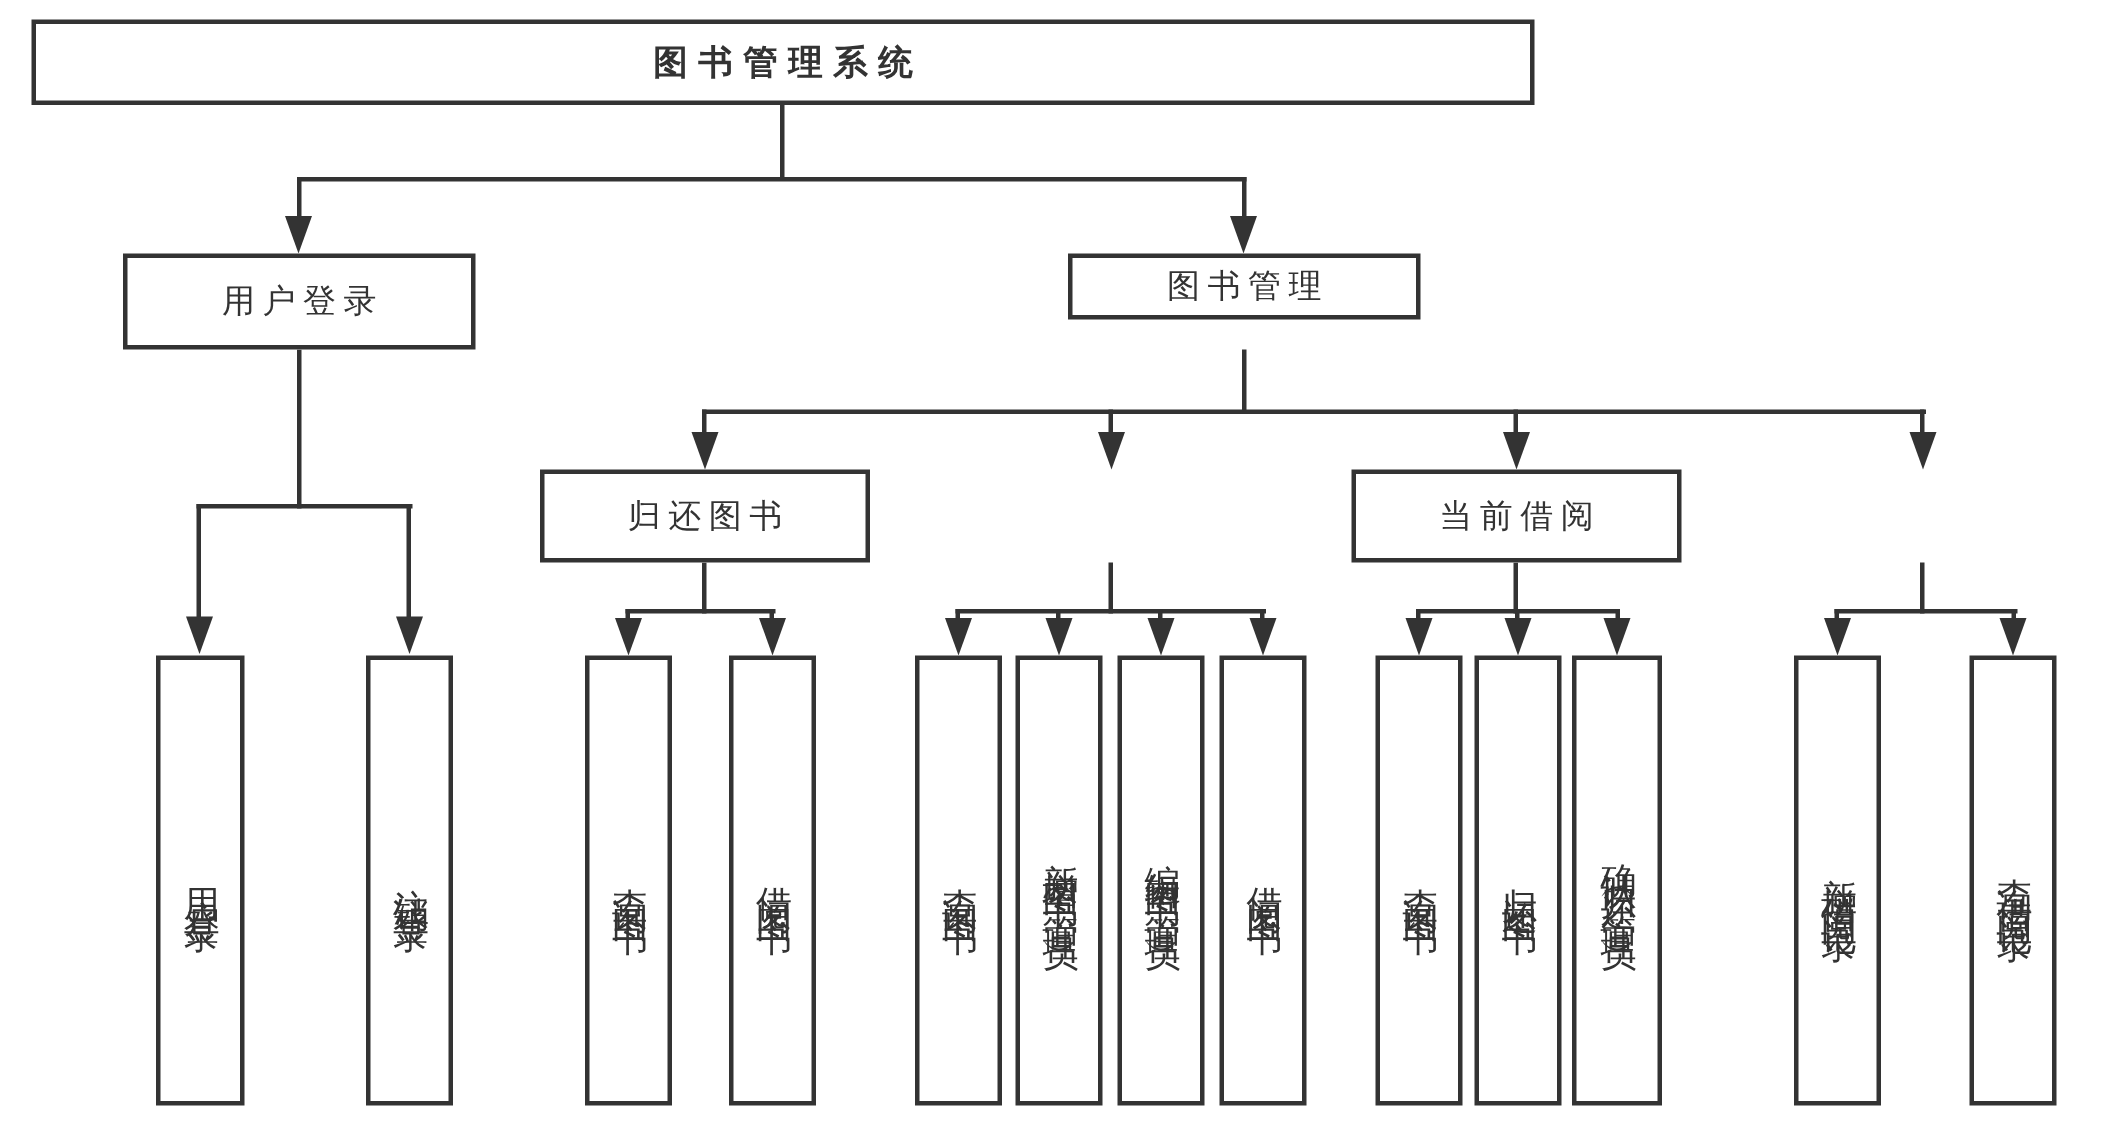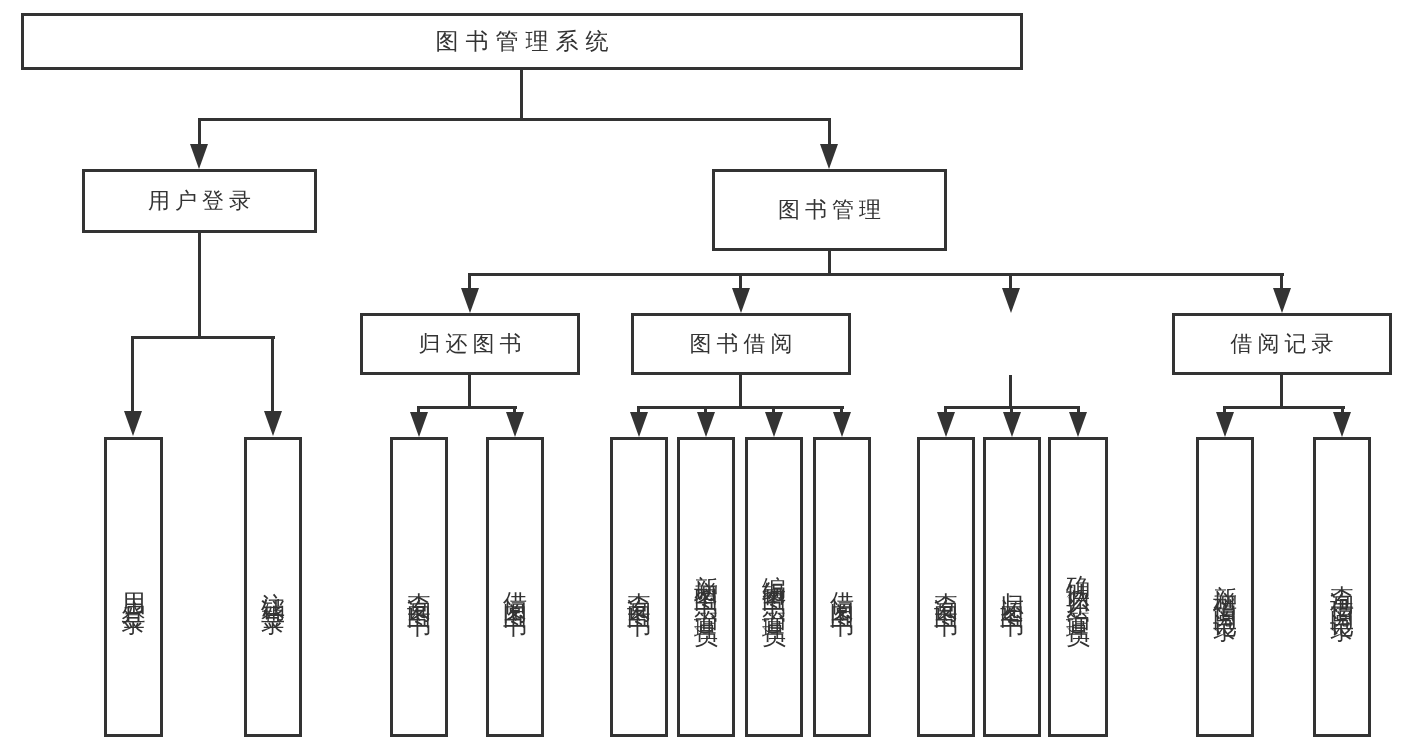--- a/index.html
+++ b/index.html
@@ -87,39 +87,36 @@
   <div class="line" style="left:1077px;top:406px;width:3px;height:9px;"></div>
   <div class="arrow" style="left:1069px;top:412px;"></div>
 
   <div class="line" style="left:1280px;top:375px;width:3px;height:34px;"></div>
   <div class="line" style="left:1223px;top:406px;width:122px;height:3px;"></div>
   <div class="line" style="left:1223px;top:406px;width:3px;height:9px;"></div>
   <div class="arrow" style="left:1216px;top:412px;"></div>
   <div class="line" style="left:1341px;top:406px;width:3px;height:9px;"></div>
   <div class="arrow" style="left:1333px;top:412px;"></div>
 
-  <div class="box" style="left:21px;top:13px;width:1002px;height:57px;">
+  <div class="box" style="left:21px;top:13px;width:1002px;height:57px;font-weight:bold;">
     <span class="root-label">图书管理系统</span>
   </div>
 
   <div class="box" style="left:82px;top:169px;width:235px;height:64px;">
     <span class="hlabel">用户登录</span>
   </div>
-  <div class="box" style="left:712px;top:169px;width:235px;height:82px;">
+  <div class="box" style="left:712px;top:169px;width:235px;height:44px;">
     <span class="hlabel">图书管理</span>
   </div>
 
   <div class="box" style="left:360px;top:313px;width:220px;height:62px;">
     <span class="hlabel">归还图书</span>
   </div>
-  <div class="box" style="left:631px;top:313px;width:220px;height:62px;">
-    <span class="hlabel">图书借阅</span>
-  </div>
-  <div class="box" style="left:1172px;top:313px;width:220px;height:62px;">
-    <span class="hlabel">借阅记录</span>
+  <div class="box" style="left:901px;top:313px;width:220px;height:62px;">
+    <span class="hlabel">当前借阅</span>
   </div>
 
   <div class="box" style="left:104px;top:437px;width:59px;height:300px;">
     <span class="vlabel">用户登录</span>
   </div>
   <div class="box" style="left:244px;top:437px;width:58px;height:300px;">
     <span class="vlabel">注销登录</span>
   </div>
 
   <div class="box" style="left:390px;top:437px;width:58px;height:300px;">

